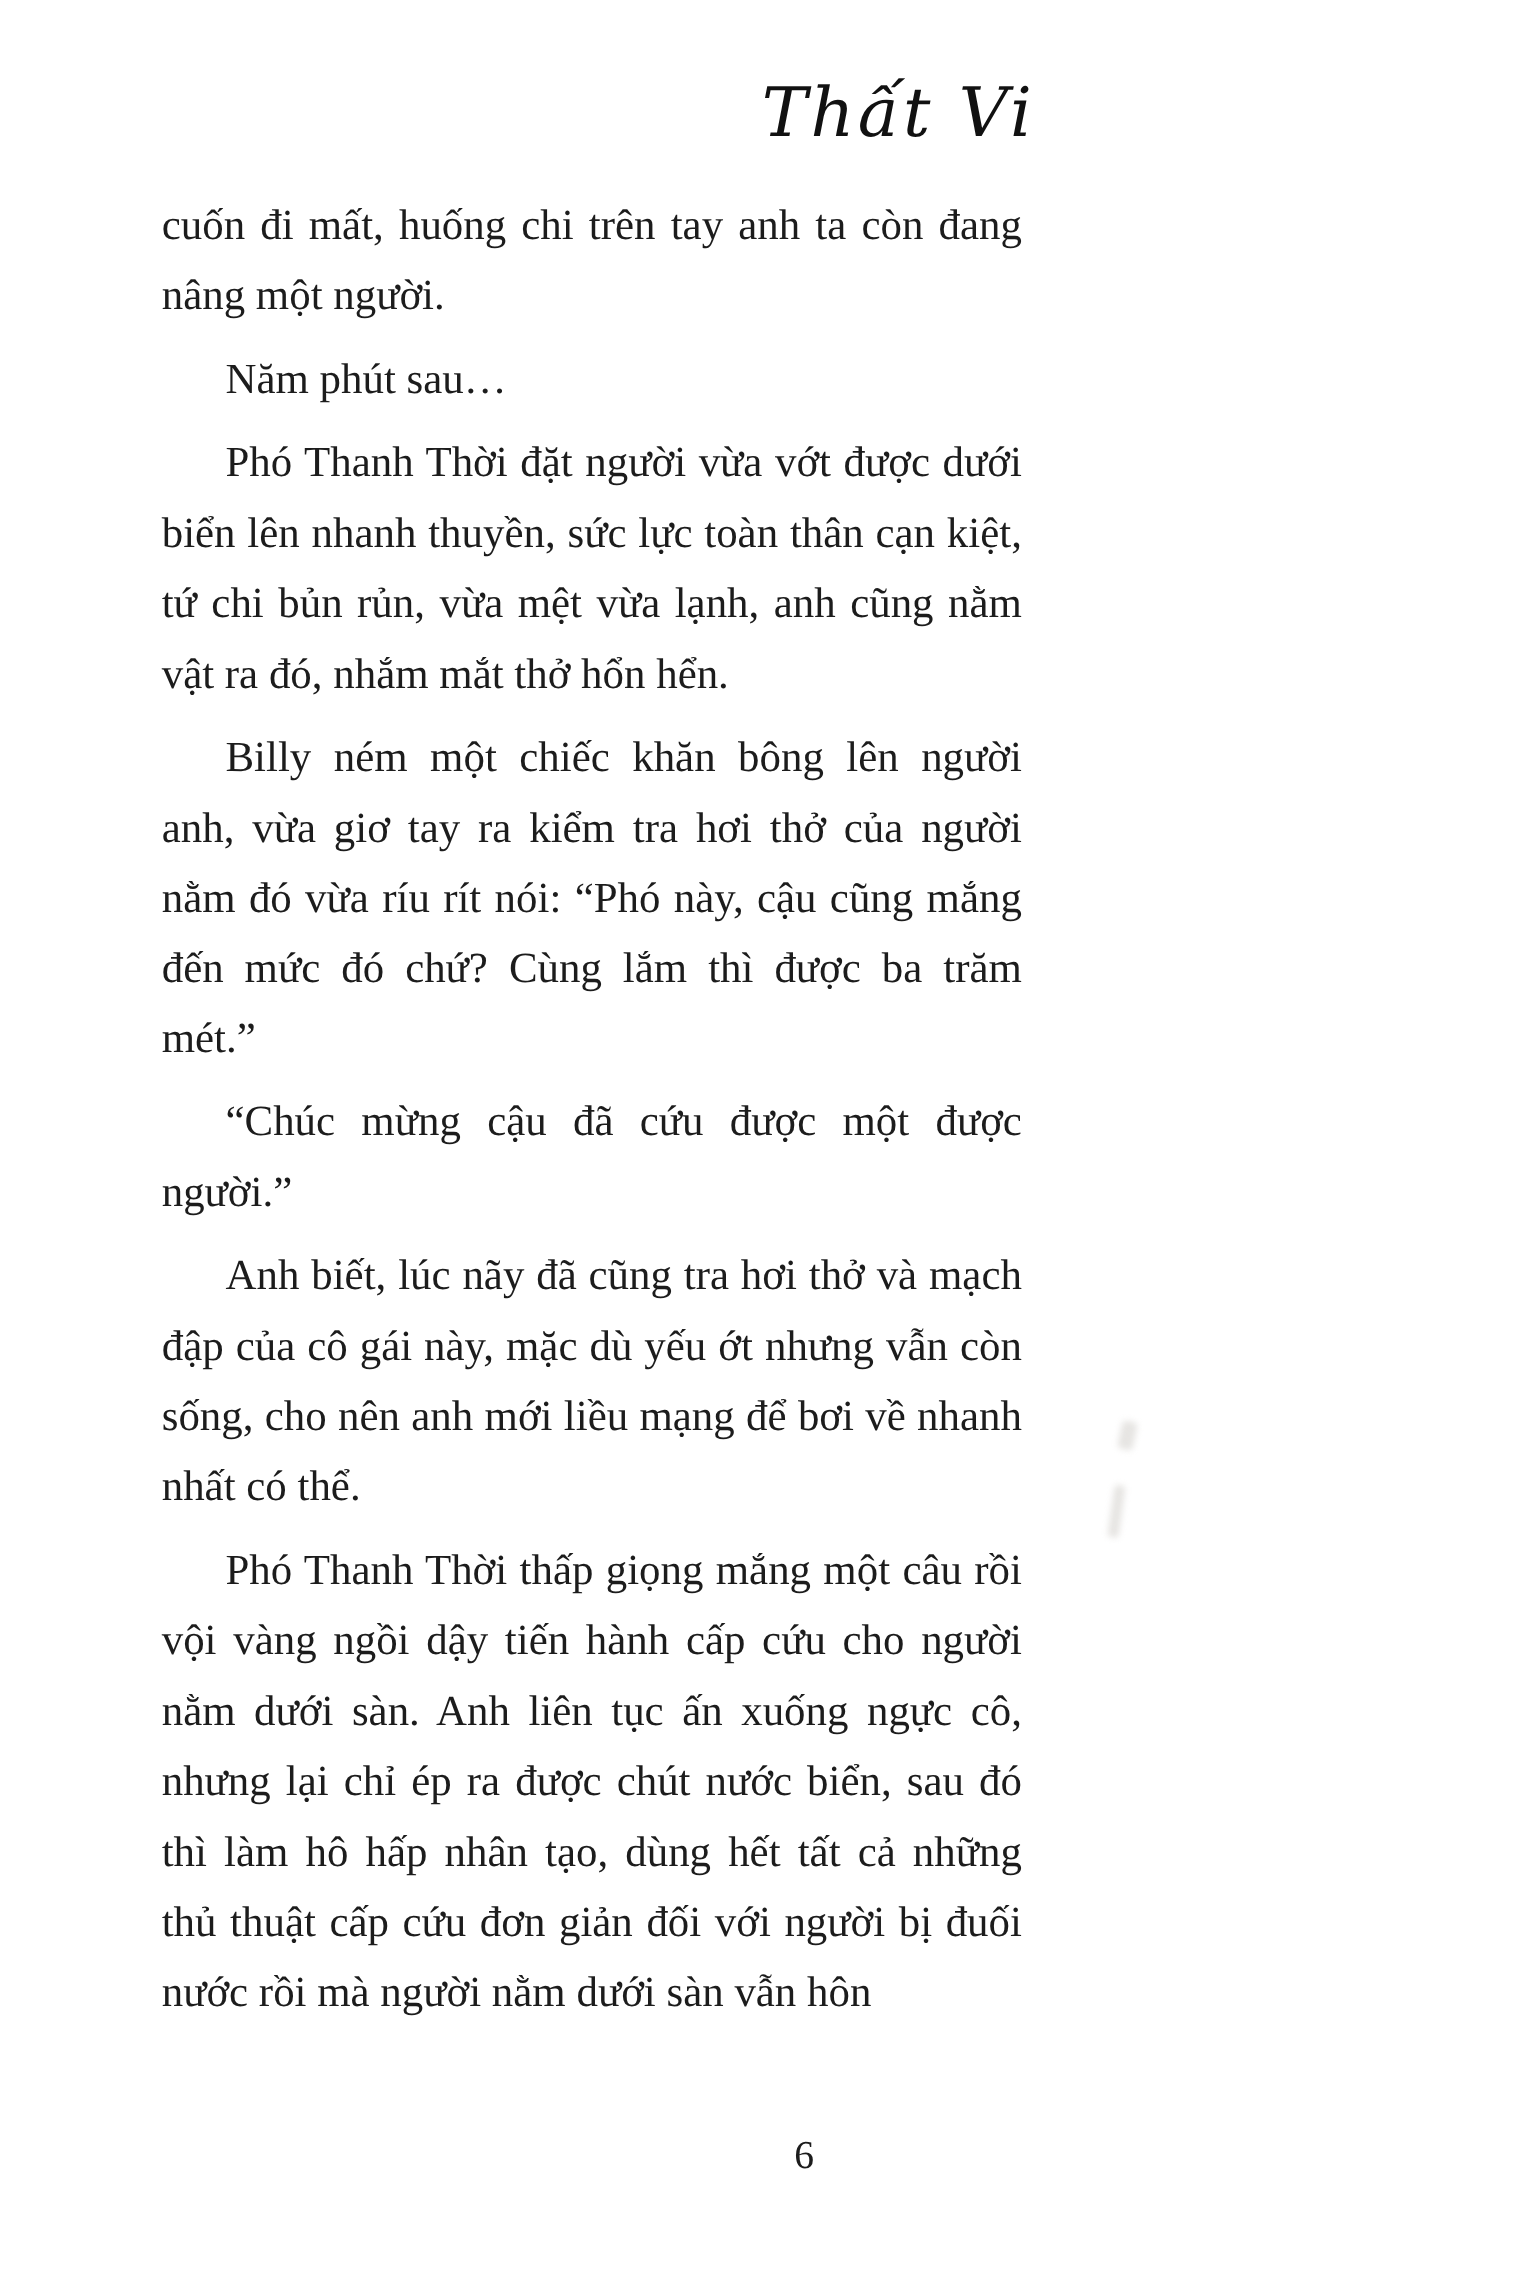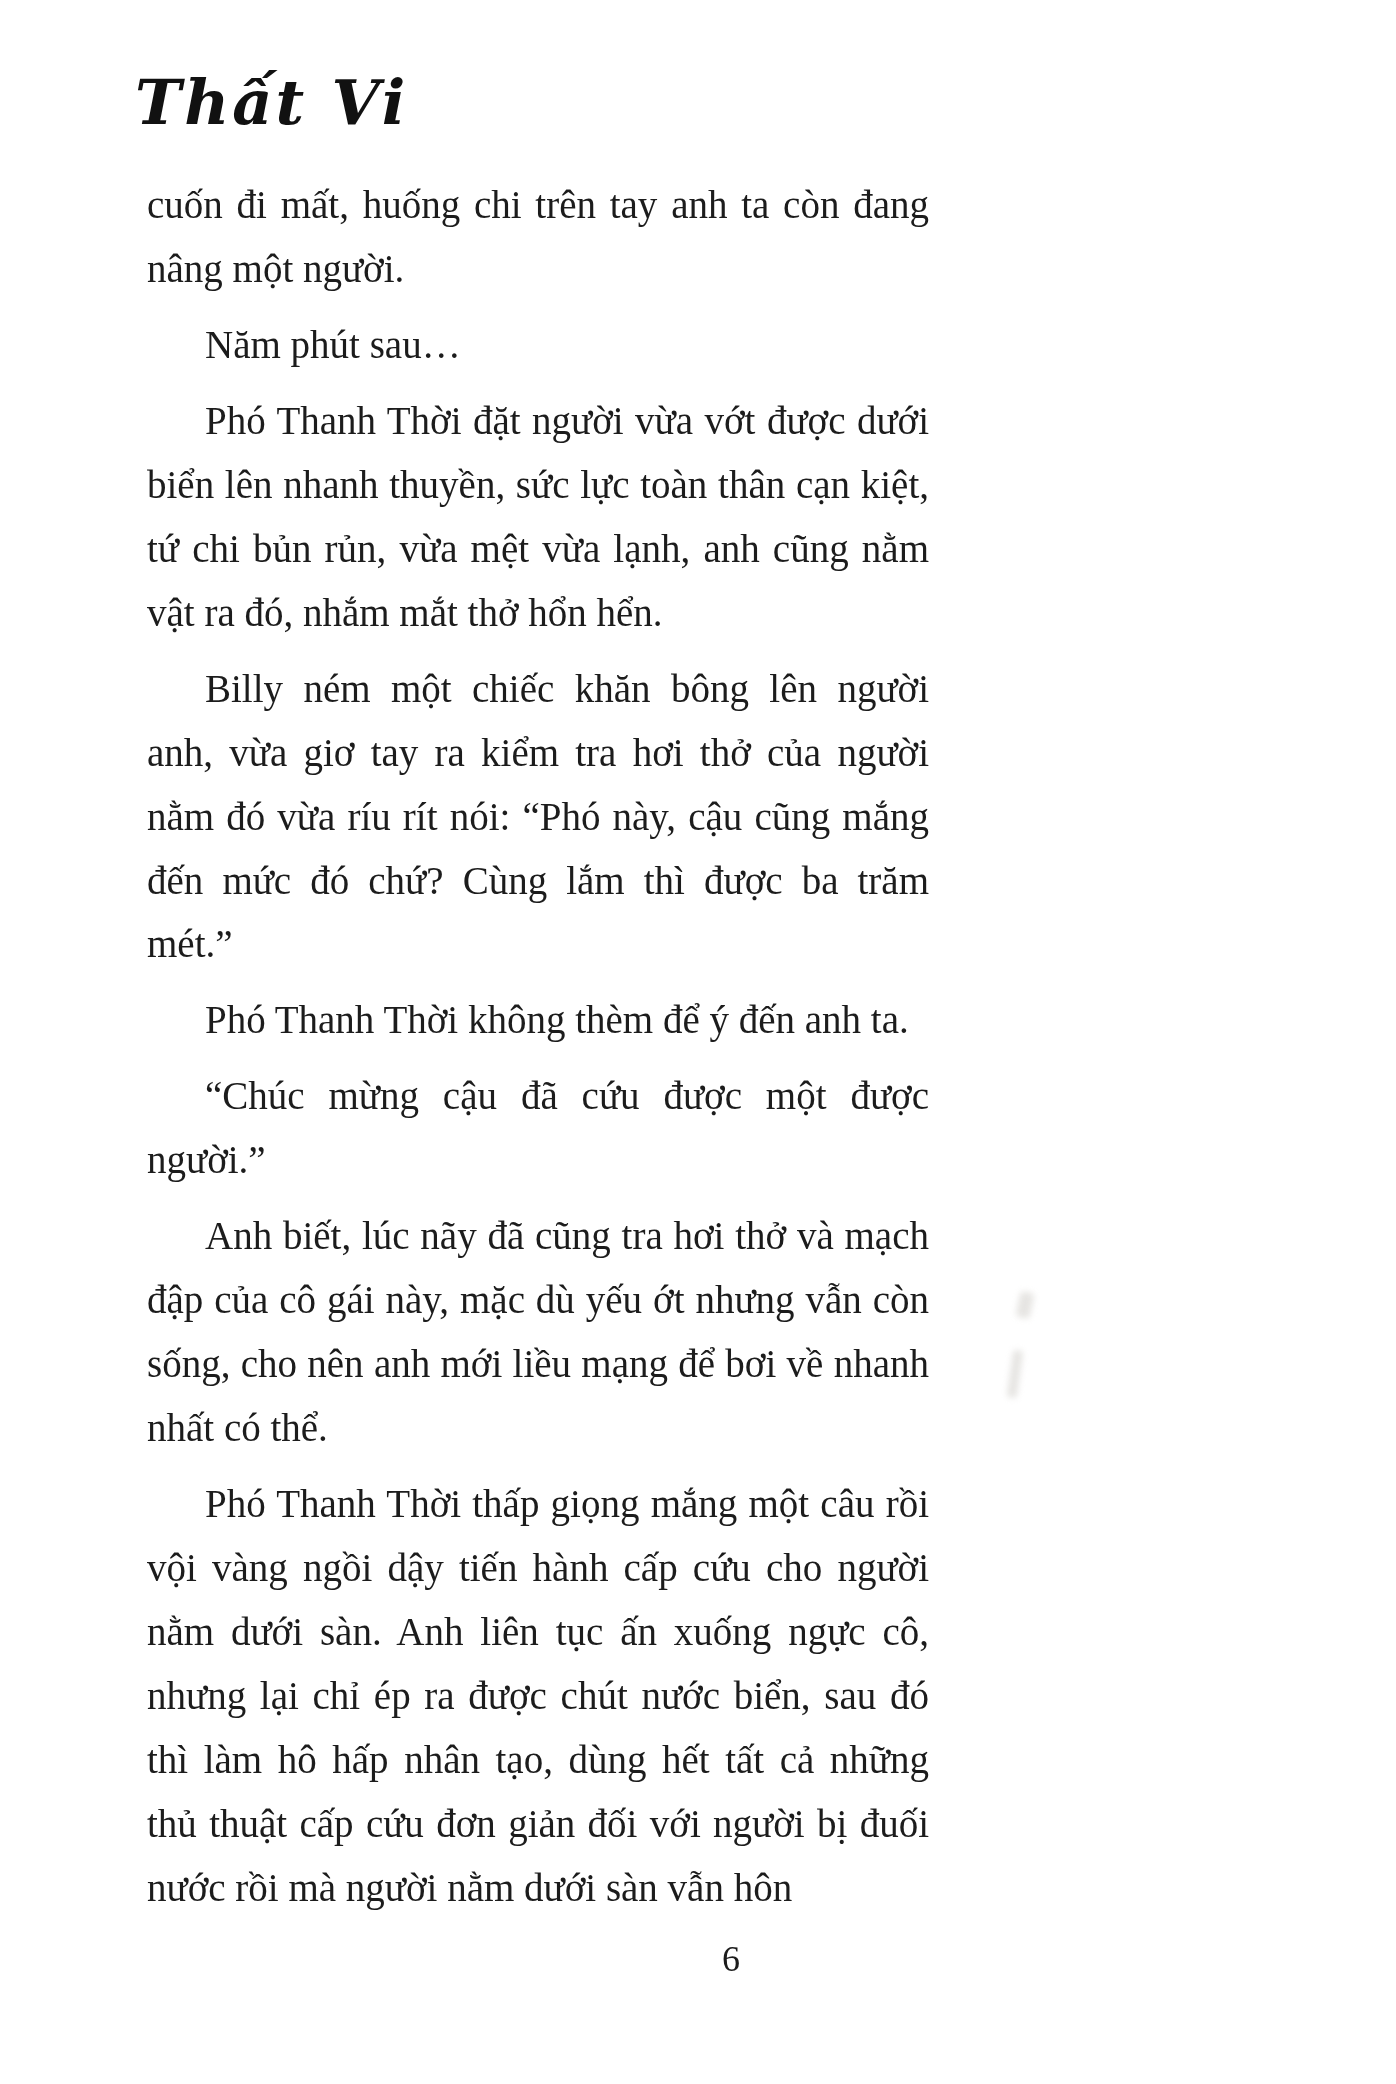--- a/index.html
+++ b/index.html
@@ -16,24 +16,24 @@
     overflow: hidden;
   }
   .page {
     position: absolute;
     left: 135px;
     top: 66px;
     width: 806px;
   }
   .title {
     margin: 0 0 34px 0;
-    text-align: left;
+    text-align: right;
     font-family: "DejaVu Serif", serif;
     font-style: italic;
-    font-weight: 700;
+    font-weight: 400;
     font-size: 62px;
     letter-spacing: 3px;
     color: #111111;
   }
   .body-text p {
     margin: 12px;
     font-size: 39px;
     line-height: 1.64;
     text-align: justify;
     text-justify: inter-word;
@@ -65,21 +65,20 @@
 <body>
 
 <div class="page">
   <h1 class="title">Thất Vi</h1>
 
   <div class="body-text" id="paragraphs">
       <p>cuốn đi mất, huống chi trên tay anh ta còn đang nâng một người.</p>
       <p class="indent">Năm phút sau…</p>
       <p class="indent">Phó Thanh Thời đặt người vừa vớt được dưới biển lên nhanh thuyền, sức lực toàn thân cạn kiệt, tứ chi bủn rủn, vừa mệt vừa lạnh, anh cũng nằm vật ra đó, nhắm mắt thở hổn hển.</p>
       <p class="indent">Billy ném một chiếc khăn bông lên người anh, vừa giơ tay ra kiểm tra hơi thở của người nằm đó vừa ríu rít nói: “Phó này, cậu cũng mắng đến mức đó chứ? Cùng lắm thì được ba trăm mét.”</p>
-      <p class="indent">Phó Thanh Thời không thèm để ý đến anh ta.</p>
       <p class="indent">“Chúc mừng cậu đã cứu được một được người.”</p>
       <p class="indent">Anh biết, lúc nãy đã cũng tra hơi thở và mạch đập của cô gái này, mặc dù yếu ớt nhưng vẫn còn sống, cho nên anh mới liều mạng để bơi về nhanh nhất có thể.</p>
       <p class="indent">Phó Thanh Thời thấp giọng mắng một câu rồi vội vàng ngồi dậy tiến hành cấp cứu cho người nằm dưới sàn. Anh liên tục ấn xuống ngực cô, nhưng lại chỉ ép ra được chút nước biển, sau đó thì làm hô hấp nhân tạo, dùng hết tất cả những thủ thuật cấp cứu đơn giản đối với người bị đuối nước rồi mà người nằm dưới sàn vẫn hôn</p>
     </div>
 </div>
 
 <div class="page-number">6</div>
 
 <div class="smudge smudge-1"></div>
 <div class="smudge smudge-2"></div>

